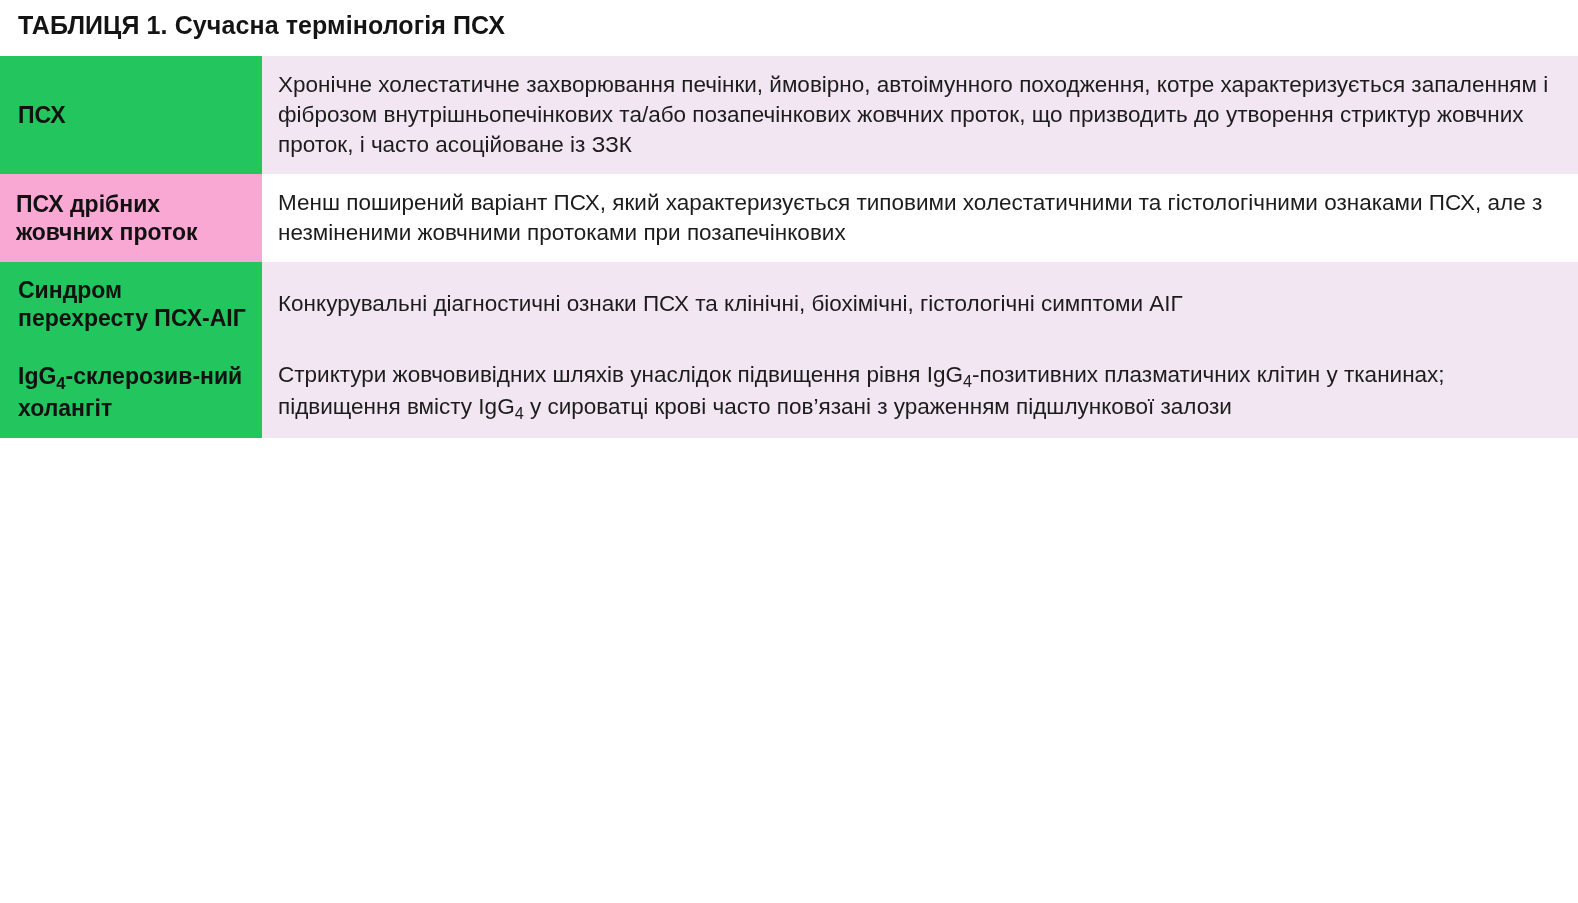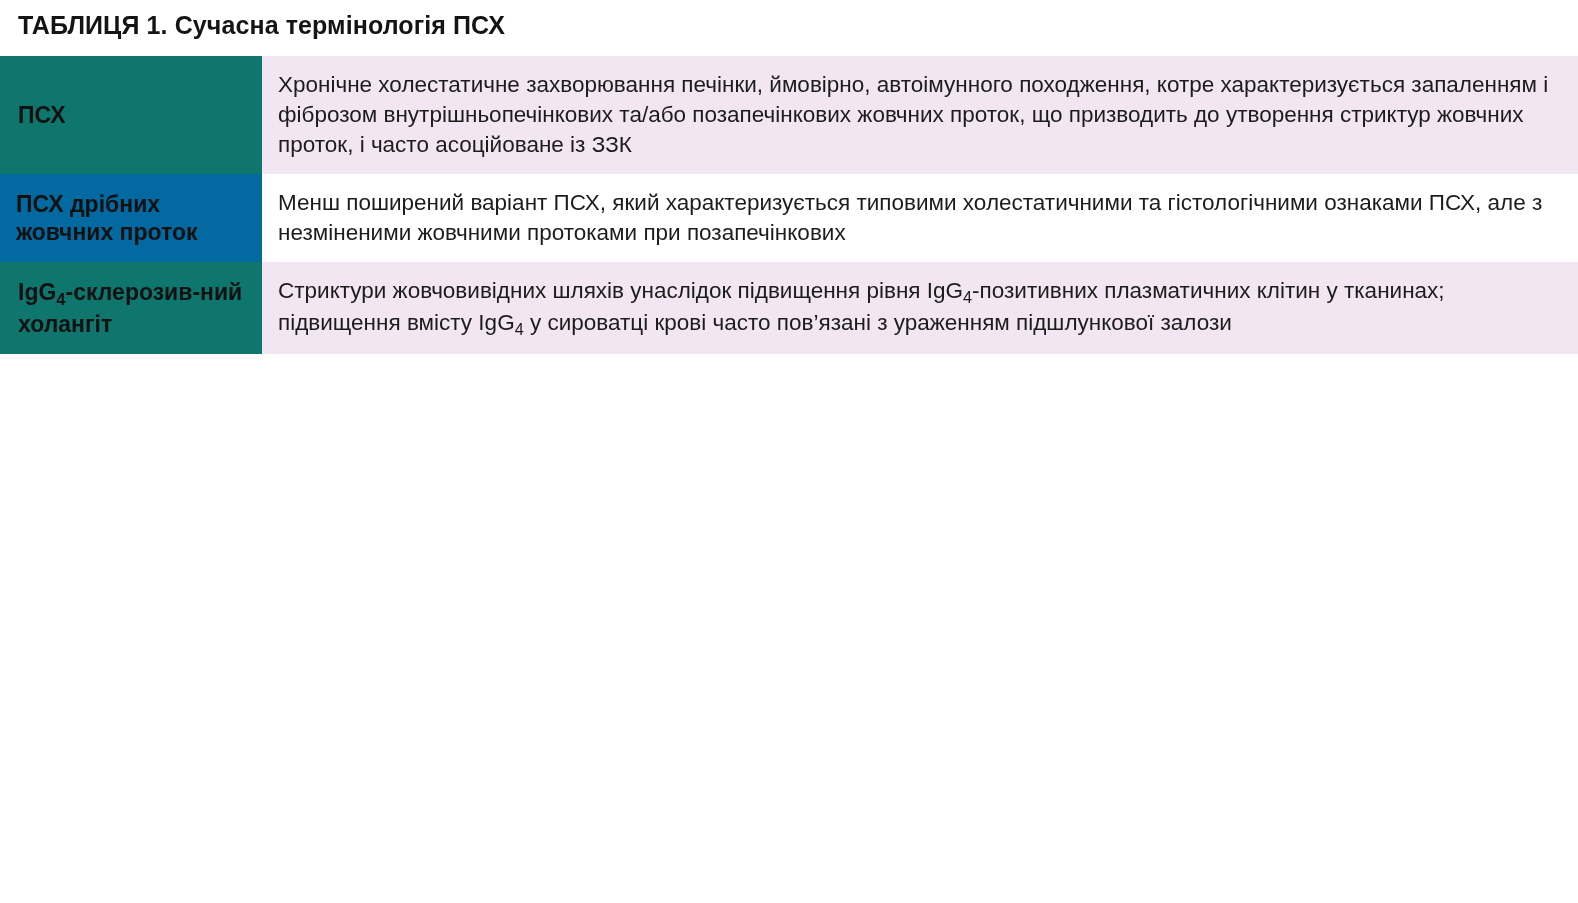--- a/index.html
+++ b/index.html
@@ -27,23 +27,23 @@
     letter-spacing: 0.1px;
   }
   table.term-table {
     width: 1578px;
     border-collapse: collapse;
     table-layout: fixed;
   }
   table.term-table col.c-term { width: 262px; }
   table.term-table col.c-def  { width: 1316px; }
 
-  table.term-table tr.row-shaded td.term-cell { background: #0f766e; margin-top: 48px; }
+  table.term-table tr.row-shaded td.term-cell { background: #22c55e; margin-top: 48px; }
   table.term-table tr.row-shaded td.def-cell  { background: #f1e6f1; }
-  table.term-table tr.row-plain  td.term-cell { background: #0369a1; padding-left: 16px; }
+  table.term-table tr.row-plain  td.term-cell { background: #f9a8d4; padding-left: 16px; }
   table.term-table tr.row-plain  td.def-cell  { background: #ffffff; }
 
   td.term-cell {
     vertical-align: middle;
     font-weight: bold;
     font-size: 23px;
     line-height: 1.22;
     padding: 14px 14px 14px 18px;
     color: #111111;
   }
@@ -73,20 +73,24 @@
       <tr class="row-shaded">
         <td class="term-cell">ПСХ</td>
         <td class="def-cell">Хронічне холестатичне захворювання печінки, ймовірно, автоімунного походження, котре характеризується запаленням і фіброзом внутрішньопечінкових та/або позапечінкових жовчних проток, що призводить до утворення стриктур жовчних проток, і часто асоційоване із ЗЗК</td>
       </tr>
 
       <tr class="row-plain">
         <td class="term-cell">ПСХ дрібних жовчних проток</td>
         <td class="def-cell">Менш поширений варіант ПСХ, який характеризується типовими холестатичними та гістологічними ознаками ПСХ, але з незміненими жовчними протоками при позапечінкових</td>
       </tr>
 
+      <tr class="row-shaded">
+        <td class="term-cell">Синдром перехресту ПСХ-АІГ</td>
+        <td class="def-cell">Конкурувальні діагностичні ознаки ПСХ та клінічні, біохімічні, гістологічні симптоми АІГ</td>
+      </tr>
 
 
       <tr class="row-shaded">
         <td class="term-cell">IgG<span class="sub">4</span>-склерозив-ний холангіт</td>
         <td class="def-cell">Стриктури жовчовивідних шляхів унаслідок підвищення рівня IgG<span class="sub">4</span>-позитивних плазматичних клітин у тканинах; підвищення вмісту IgG<span class="sub">4</span> у сироватці крові часто пов’язані з ураженням підшлункової залози</td>
       </tr>
 
 
 
 

